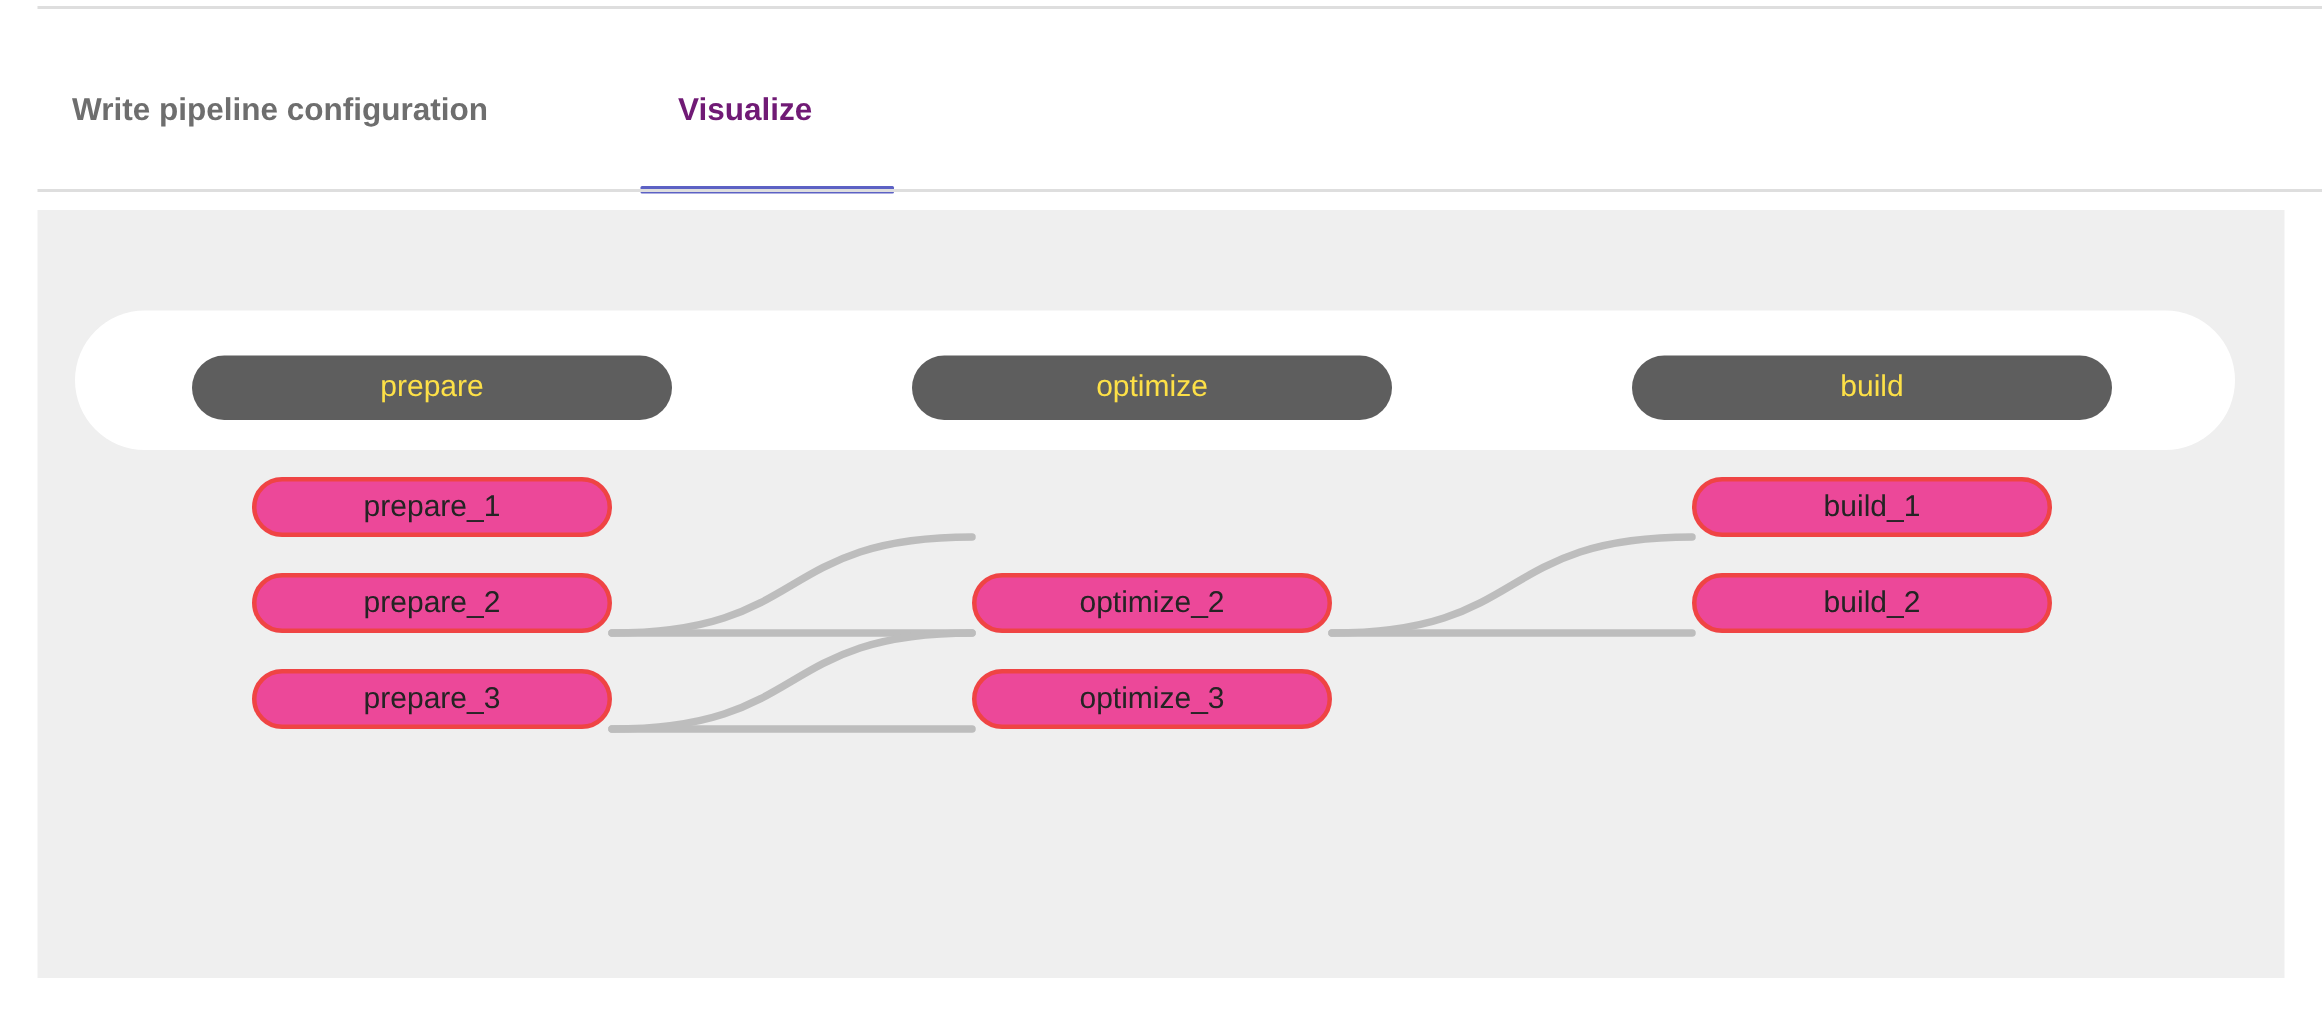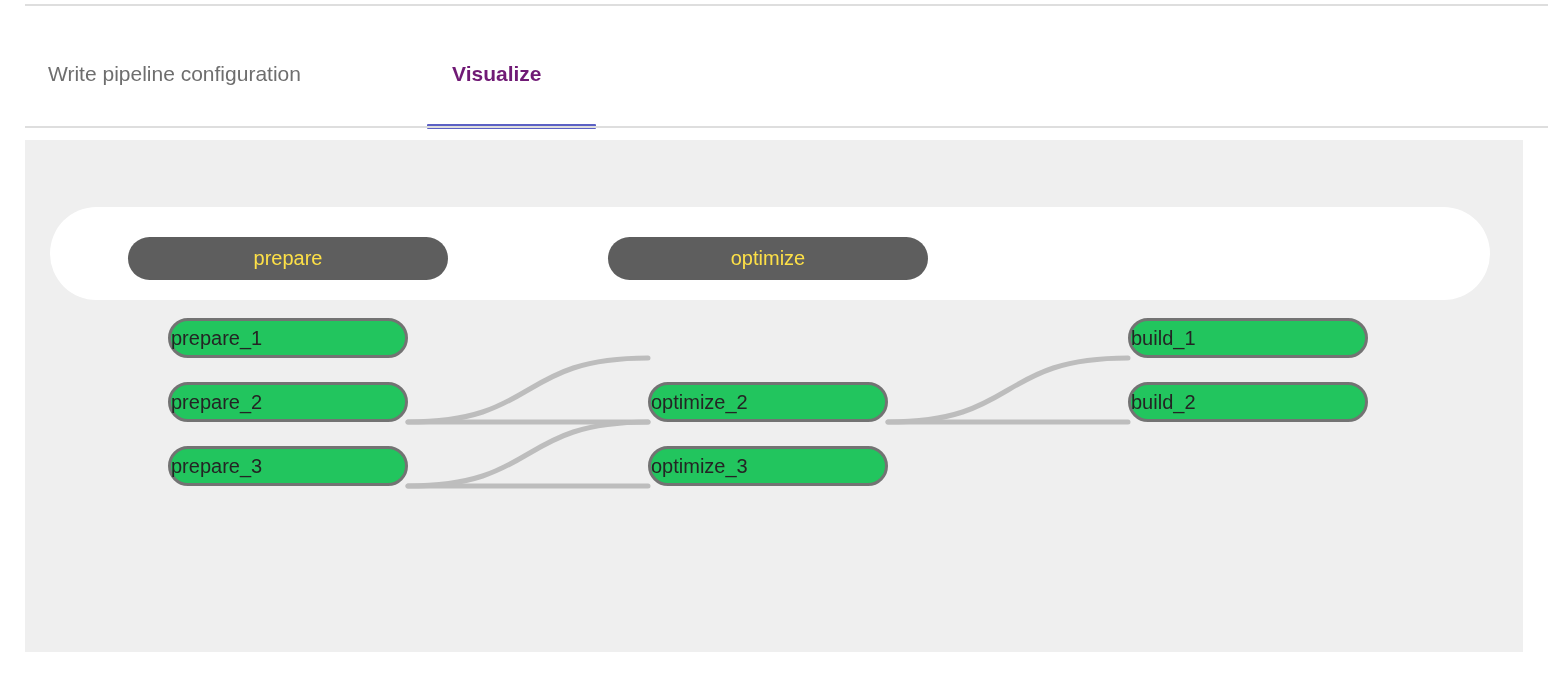--- a/index.html
+++ b/index.html
@@ -17,21 +17,21 @@
   
   .tabbar{position:absolute;left:0;top:20px;width:100%;height:106px;}
   .tab{
     position:absolute;top:0;height:106px;
     display:flex;align-items:center;
     cursor:pointer;
     box-sizing:border-box;
   }
   .tab .tab-label{font-size:21px;line-height:1;}
   #tab-write{left:48px;}
-  #tab-write .tab-label{color:#6e6e6e;font-weight:400;}
+  #tab-write .tab-label{color:#6e6e6e;font-weight:700;}
   #tab-visualize{left:452px;}
   #tab-visualize .tab-label{color:#701a75;font-weight:700;}
   .tab-underline{
     position:absolute;left:427px;top:124px;
     width:169px;height:5px;background:#5c61c4;border-radius:1px;
   }
 
   
   .canvas{
     position:absolute;left:25px;top:140px;
@@ -53,25 +53,25 @@
     cursor:default;
   }
   #stage-pill-0{left:103px;width:320px;}
   #stage-pill-1{left:583px;width:320px;}
   #stage-pill-2{left:1063px;width:320px;}
 
   .links{position:absolute;left:0;top:0;width:1498px;height:512px;}
 
   .job-node{
     position:absolute;height:40px;
-    background:#22c55e;
-    border:3px solid #737373;
+    background:#ec4899;
+    border:3px solid #ef4444;
     border-radius:22px;
     box-sizing:border-box;
-    display:flex;align-items:center;justify-content:flex-start;
+    display:flex;align-items:center;justify-content:center;
     cursor:pointer;
   }
   .job-node .job-label{
     font-size:20px;color:#242424;line-height:1;
     white-space:nowrap;
   }
 </style>
 </head>
 <body>
 
@@ -91,20 +91,23 @@
 
 <div class="canvas">
 
   <div class="stage-header-bar"></div>
 
   <div class="stage-pill" id="stage-pill-0" style="left: 103px; width: 320px;">
     <span>prepare</span>
   </div>
   <div class="stage-pill" id="stage-pill-1" style="left: 583px; width: 320px;">
     <span>optimize</span>
+  </div>
+  <div class="stage-pill" id="stage-pill-2" style="left: 1063px; width: 320px;">
+    <span>build</span>
   </div>
 
   <svg class="links" id="link-layer" viewBox="0 0 1498 512" width="1498" height="512" xmlns="http://www.w3.org/2000/svg">
       <path d="M 383 282 C 515 282, 491 218, 623 218" fill="none" stroke="#bdbdbd" stroke-width="5" stroke-linecap="round"></path>
       <path d="M 383 282 C 515 282, 491 282, 623 282" fill="none" stroke="#bdbdbd" stroke-width="5" stroke-linecap="round"></path>
       <path d="M 383 346 C 515 346, 491 282, 623 282" fill="none" stroke="#bdbdbd" stroke-width="5" stroke-linecap="round"></path>
       <path d="M 383 346 C 515 346, 491 346, 623 346" fill="none" stroke="#bdbdbd" stroke-width="5" stroke-linecap="round"></path>
       <path d="M 863 282 C 995 282, 971 218, 1103 218" fill="none" stroke="#bdbdbd" stroke-width="5" stroke-linecap="round"></path>
       <path d="M 863 282 C 995 282, 971 282, 1103 282" fill="none" stroke="#bdbdbd" stroke-width="5" stroke-linecap="round"></path>
     </svg>

